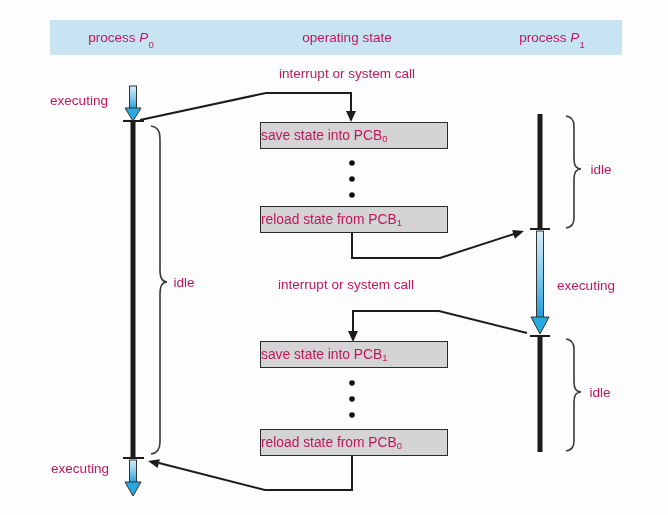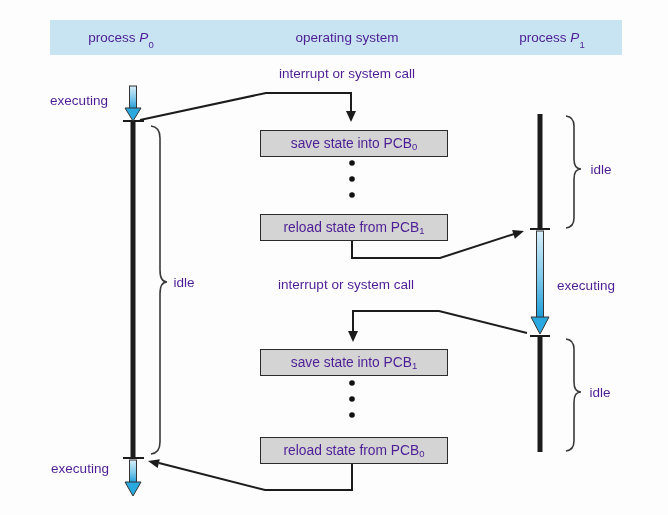--- a/index.html
+++ b/index.html
@@ -1,21 +1,21 @@
 <!DOCTYPE html>
 <html><head>
 <meta charset="utf-8">
 <style>
   html, body { margin: 0; padding: 0; background: #fdfdfd; }
   .stage {
     position: relative;
     width: 668px; height: 515px;
     background: #fdfdfd;
     font-family: "Liberation Sans", sans-serif;
-    color: #4c1d95;
+    color: #be185d;
     overflow: hidden;
   }
   .stage svg { position: absolute; left: 0; top: 0; }
 
   .header-bar {
     position: absolute;
     left: 50px; top: 20px;
     width: 572px; height: 35px;
     background: #c8e4f3;
   }
@@ -35,24 +35,23 @@
     white-space: nowrap;
     text-align: center;
   }
 
   .pcb-box {
     position: absolute;
     left: 260px; width: 188px; height: 27px;
     background: #d4d4d4;
     border: 1.5px solid #2b2b2b;
     box-sizing: border-box;
-    display: flex; align-items: center; justify-content: center;
+    display: flex; align-items: center; 
     font-size: 13.8px;
     white-space: nowrap;
-    margin-top: 8px;
   }
   .pcb-box sub { bottom: -3px; }
 </style>
 </head>
 <body>
 
 <div class="stage">
 
   <svg width="668" height="515" viewBox="0 0 668 515">
     <defs>
@@ -120,21 +119,21 @@
       <circle cx="352" cy="383" r="2.8"></circle>
         <circle cx="352" cy="399" r="2.8"></circle>
         <circle cx="352" cy="415" r="2.8"></circle>
     </g>
   </svg>
 
   <div class="header-bar"></div>
 
   <div class="hdr-label" style="left:121px; top:37px;"><span>process </span><i>P</i><sub>0</sub></div>
 
-  <div class="hdr-label" style="left:347px; top:37px;">operating system</div>
+  <div class="hdr-label" style="left:347px; top:37px;">operating state</div>
 
   <div class="hdr-label" style="left:552px; top:37px;"><span>process </span><i>P</i><sub>1</sub></div>
 
   <div class="free-label" style="left:347px; top:73px;">interrupt or system call</div>
   <div class="free-label" style="left:346px; top:284px;">interrupt or system call</div>
 
   <div class="free-label" style="left:79px; top:100px;">executing</div>
   <div class="free-label" style="left:586px; top:285px;">executing</div>
   <div class="free-label" style="left:80px; top:468px;">executing</div>
 

